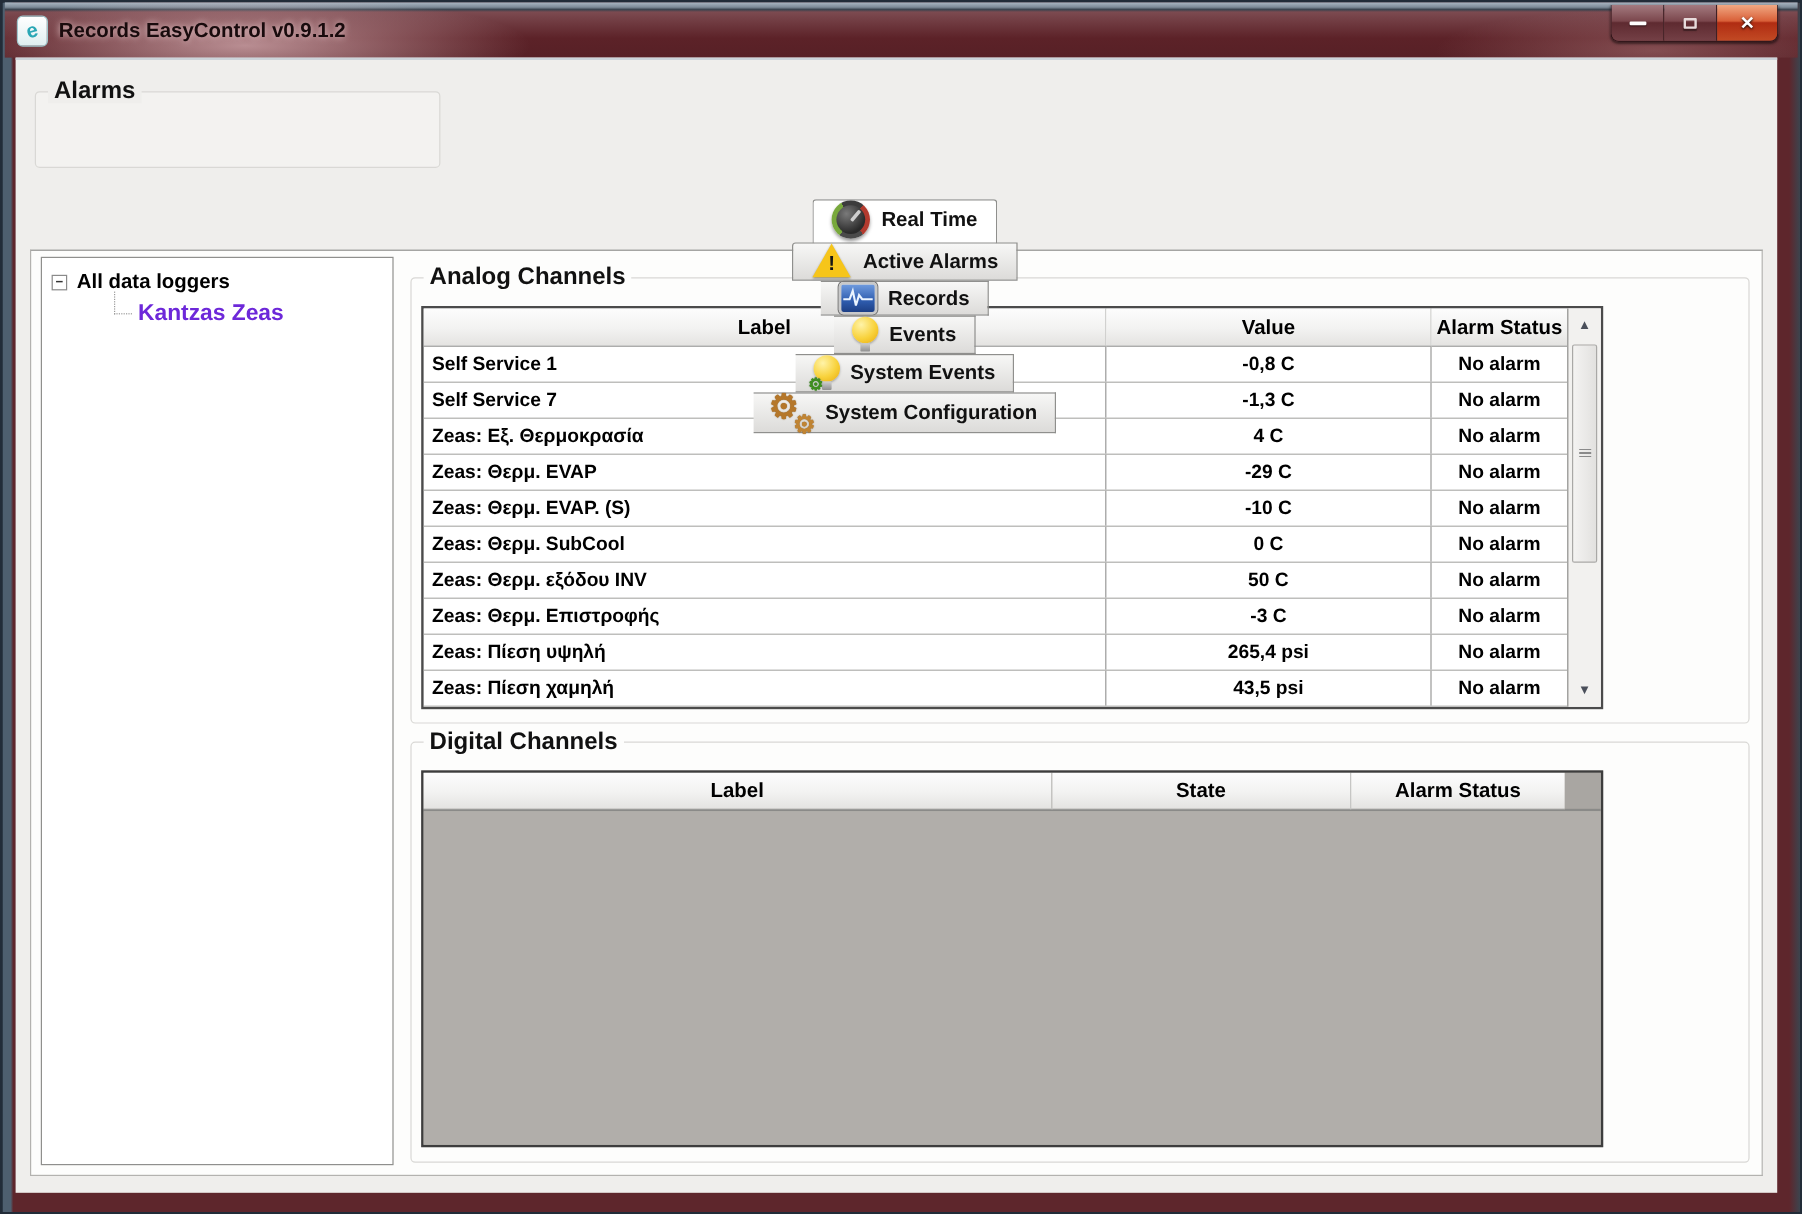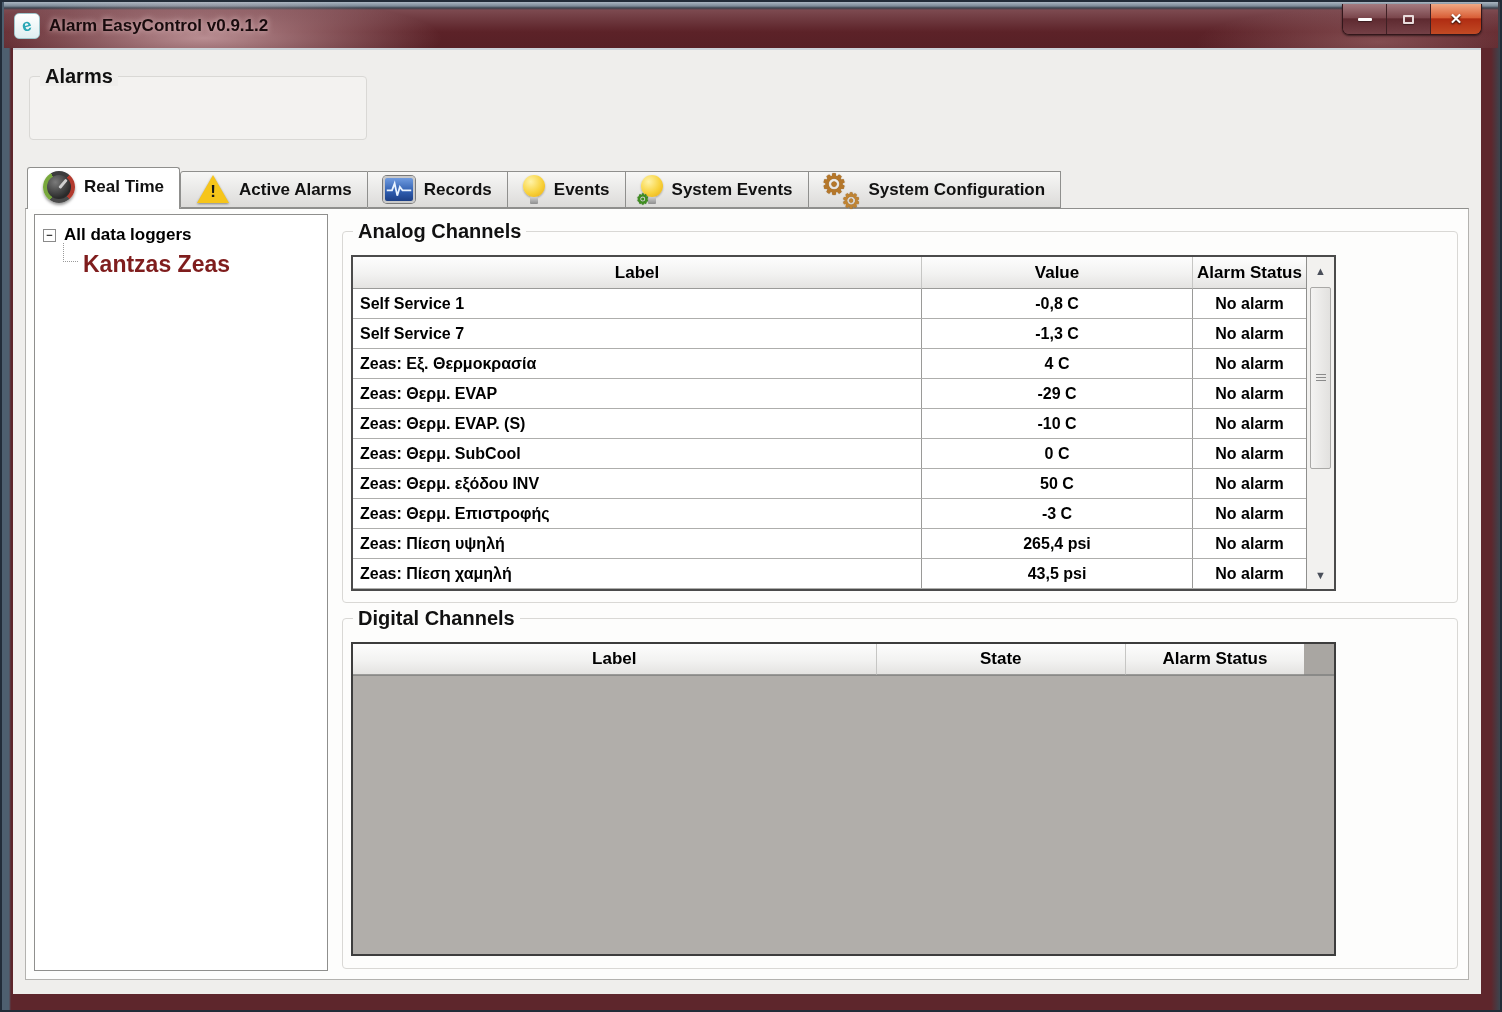--- a/index.html
+++ b/index.html
@@ -44,21 +44,21 @@
 
   
   .groupbox { position:relative; border:1px solid #d9d8d5; border-radius:4px; }
   .glabel { position:absolute; top:-10px; left:10px; padding:0 5px;
     font-size:20px; font-weight:bold; color:#111; line-height:19px; }
 
   .alarms-box { margin:26px 0 0 16px; width:338px; height:64px; background:#f3f2f0; }
   .alarms-box .glabel { background:#efeeec; }
 
   
-  .tabs { display:flex; align-items:flex-end; margin:26px 0 0 14px; height:42px; position:relative; z-index:2; }
+  .tabs { display:flex; align-items:center; margin:26px 0 0 14px; height:42px; position:relative; z-index:2;flex-direction:column; }
   .tab { display:flex; align-items:center; gap:9px; padding:0 15px; height:37px;
     background:linear-gradient(180deg,#f7f7f6,#dcdbd9);
     border:1px solid #8f8f8d; border-left:none; font-size:17px; font-weight:bold; color:#111; }
   .tab:nth-child(2) { border-left:1px solid #8f8f8d; border-radius:3px 0 0 0; }
   .tab.active { background:#ffffff; height:42px; border:1px solid #8f8f8d; border-bottom:none;
     border-radius:3px 3px 0 0; margin-bottom:-1px; padding-bottom:4px; }
 
   
   .ico { display:inline-flex; align-items:center; justify-content:center; position:relative; }
   .gauge { width:32px; height:32px; border-radius:50%;
@@ -93,21 +93,21 @@
   
   .page { position:relative; margin:0 12px; height:772px; background:#fdfdfc;
     border:1px solid #b3b2af; border-top:1px solid #8f8f8d; z-index:1; }
 
   
   .tree-panel { position:absolute; left:8px; top:5px; width:294px; bottom:8px;
     background:#fff; border:1px solid #8f8f8d; padding:10px 8px; }
   .tree-root { display:flex; align-items:center; gap:8px; font-size:17px; font-weight:bold; color:#000; }
   .expander { width:13px; height:13px; border:1px solid #8a8a8a; background:#fff;
     display:flex; align-items:center; justify-content:center; font-size:11px; line-height:10px; color:#333; flex:none; }
-  .tree-child { position:relative; margin:6px 0 0 40px; font-size:23px; font-weight:bold; color:#7f1d1d; }
+  .tree-child { position:relative; margin:6px 0 0 72px; font-size:19px; font-weight:bold; color:#6d28d9; }
   .tree-child::before { content:""; position:absolute; left:-20px; top:-8px; width:14px; height:18px;
     border-left:1px dotted #9a9a9a; border-bottom:1px dotted #9a9a9a; }
 
   
   .right { position:absolute; left:316px; right:10px; top:5px; bottom:8px; }
   .channels-group { position:absolute; left:0; right:0;padding-left:32px; }
   .channels-group .glabel { background:#fdfdfc; }
   .analog-group { top:17px; height:372px; }
   .digital-group { top:404px; bottom:2px; }
 
@@ -149,21 +149,21 @@
 </head>
 <body>
 
 <div class="window">
 
   <div class="titlebar">
     <div class="title-left">
       <div class="app-icon">
           <span>e</span>
         </div>
-      <div class="title-text">Alarm EasyControl v0.9.1.2</div>
+      <div class="title-text">Records EasyControl v0.9.1.2</div>
     </div>
     <div class="win-controls">
       <div class="win-btn">
           <span class="glyph-min"></span>
         </div>
       <div class="win-btn">
           <span class="glyph-max"></span>
         </div>
       <div class="win-btn close">
           <span class="glyph-close">✕</span>

